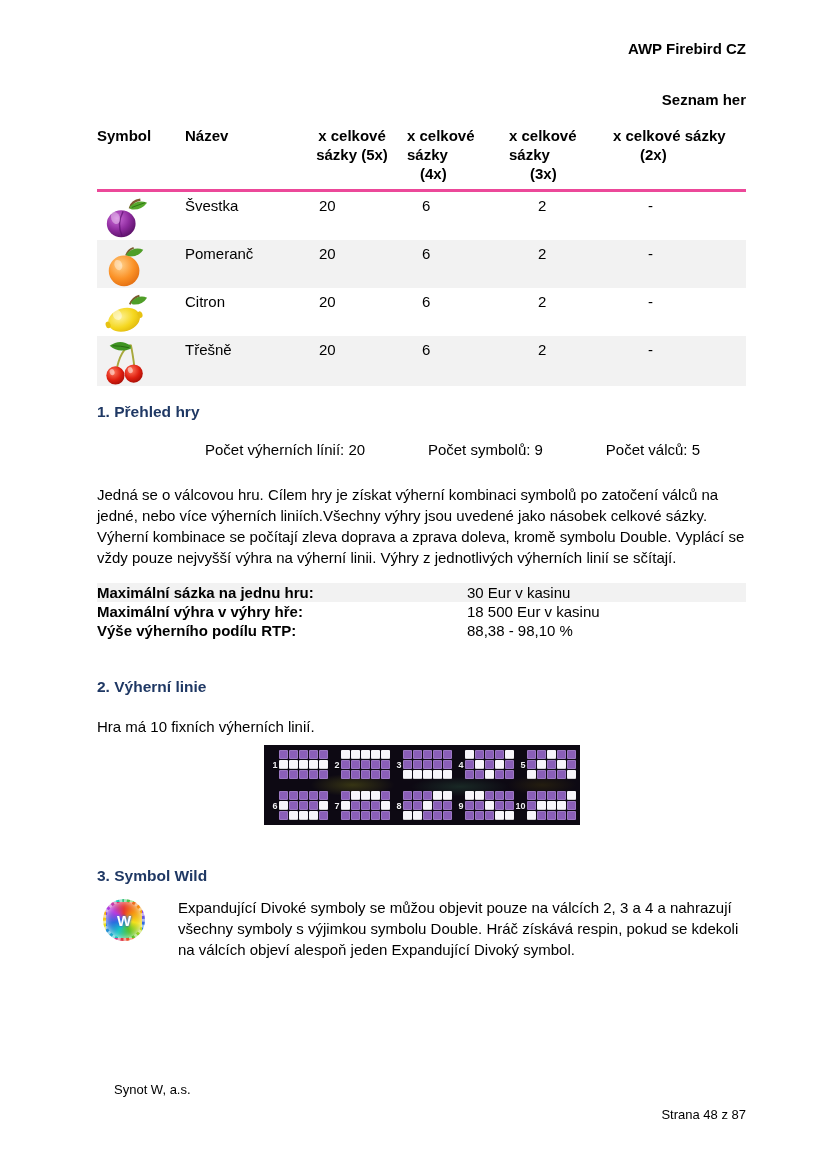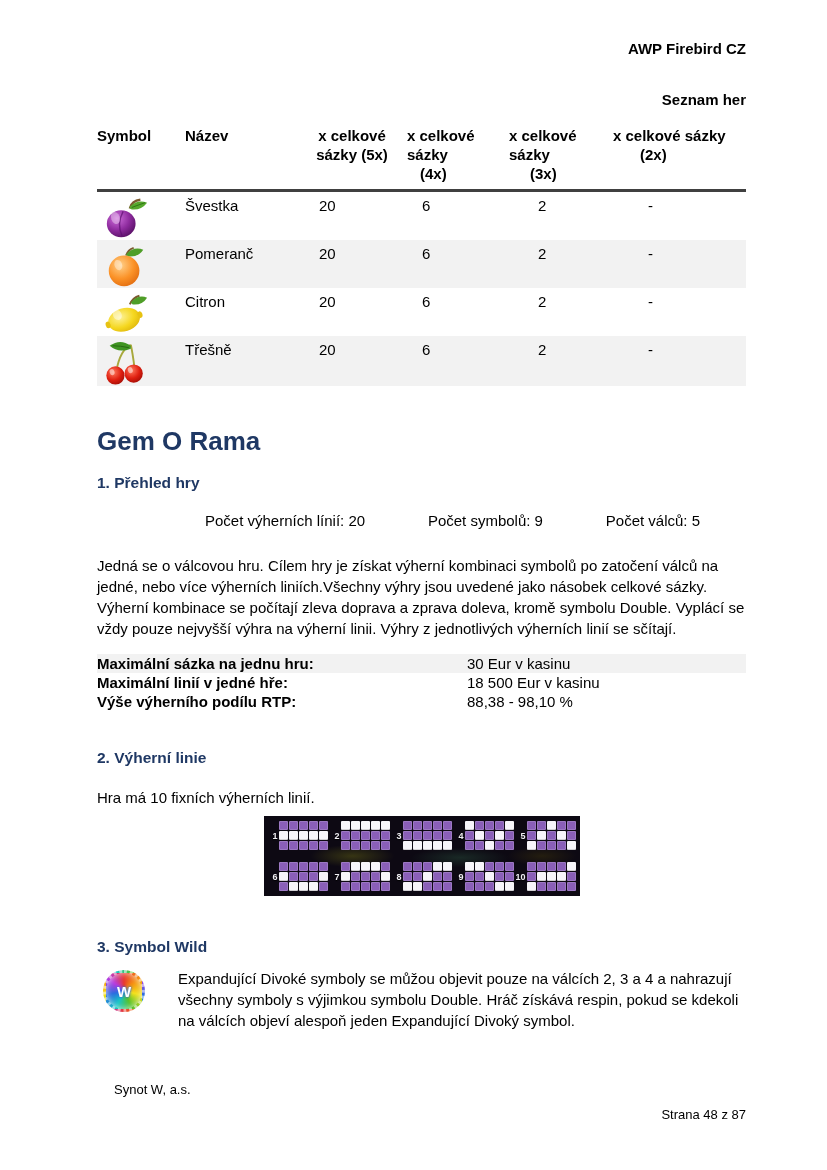--- a/index.html
+++ b/index.html
@@ -17,21 +17,21 @@
 
   .doc-header { text-align:right; padding-top:40px; font-size:15px; font-weight:600; }
   .doc-header .line2 { margin-top:34px; }
 
   
   table.symbols { width:649px; border-collapse:collapse; margin-top:16px; table-layout:fixed; font-size:15px; }
   table.symbols col.c1{width:88px} table.symbols col.c2{width:112px}
   table.symbols col.c3{width:110px} table.symbols col.c4{width:102px}
   table.symbols col.c5{width:104px} table.symbols col.c6{width:133px}
   table.symbols thead th { font-weight:700; vertical-align:top; padding:2px 0 6px 0; line-height:19px; }
-  table.symbols thead tr { border-bottom:3px solid #404040; }
+  table.symbols thead tr { border-bottom:3px solid #ec4899; }
   th.h1,th.h2 { text-align:left; }
   th.h3 { text-align:center; }
   th.h4,th.h5,th.h6 { text-align:left; }
   th .l2 { display:block; }
   th.h4 .l2 { padding-left:13px; }
   th.h5 .l2 { padding-left:21px; }
   th.h6 .l2 { padding-left:27px; }
   table.symbols tbody td { height:41px; vertical-align:top; padding-top:5px; }
   table.symbols tbody tr.striped { background:#f2f2f2; }
   td.v5 { padding-left:22px; } td.v4 { padding-left:15px; }
@@ -216,40 +216,39 @@
           </td>
           <td>Třešně</td>
           <td class="v5">20</td>
           <td class="v4">6</td>
           <td class="v3">2</td>
           <td class="v2">-</td>
         </tr>
       </tbody>
     </table>
 
-    <div class="game-title" style="color:#1f3864;">Gem O Rama</div>
 
     <div class="sec-head sec1-head" style="color:#1f3864;">1. Přehled hry</div>
 
     <div class="stats">
       <span>Počet výherních línií: 20</span>
       <span>Počet symbolů: 9</span>
       <span>Počet válců: 5</span>
     </div>
 
     <div class="desc">Jedná se o válcovou hru. Cílem hry je získat výherní kombinaci symbolů po zatočení válců na jedné, nebo více výherních liniích.Všechny výhry jsou uvedené jako násobek celkové sázky. Výherní kombinace se počítají zleva doprava a zprava doleva, kromě symbolu Double. Vyplácí se vždy pouze nejvyšší výhra na výherní linii. Výhry z jednotlivých výherních linií se sčítají.</div>
 
     <table class="limits">
       <tbody>
           <tr class="striped">
         <td class="lbl">Maximální sázka na jednu hru:</td>
         <td>30 Eur v kasinu</td>
       </tr>
       <tr>
-        <td class="lbl">Maximální linií v jedné hře:</td>
+        <td class="lbl">Maximální výhra v výhry hře:</td>
         <td>18 500 Eur v kasinu</td>
       </tr>
       <tr>
         <td class="lbl">Výše výherního podílu RTP:</td>
         <td>88,38 - 98,10 %</td>
       </tr>
     </tbody>
       </table>
 
     <div class="sec-head sec2-head" style="color:#1f3864;">2. Výherní linie</div>

